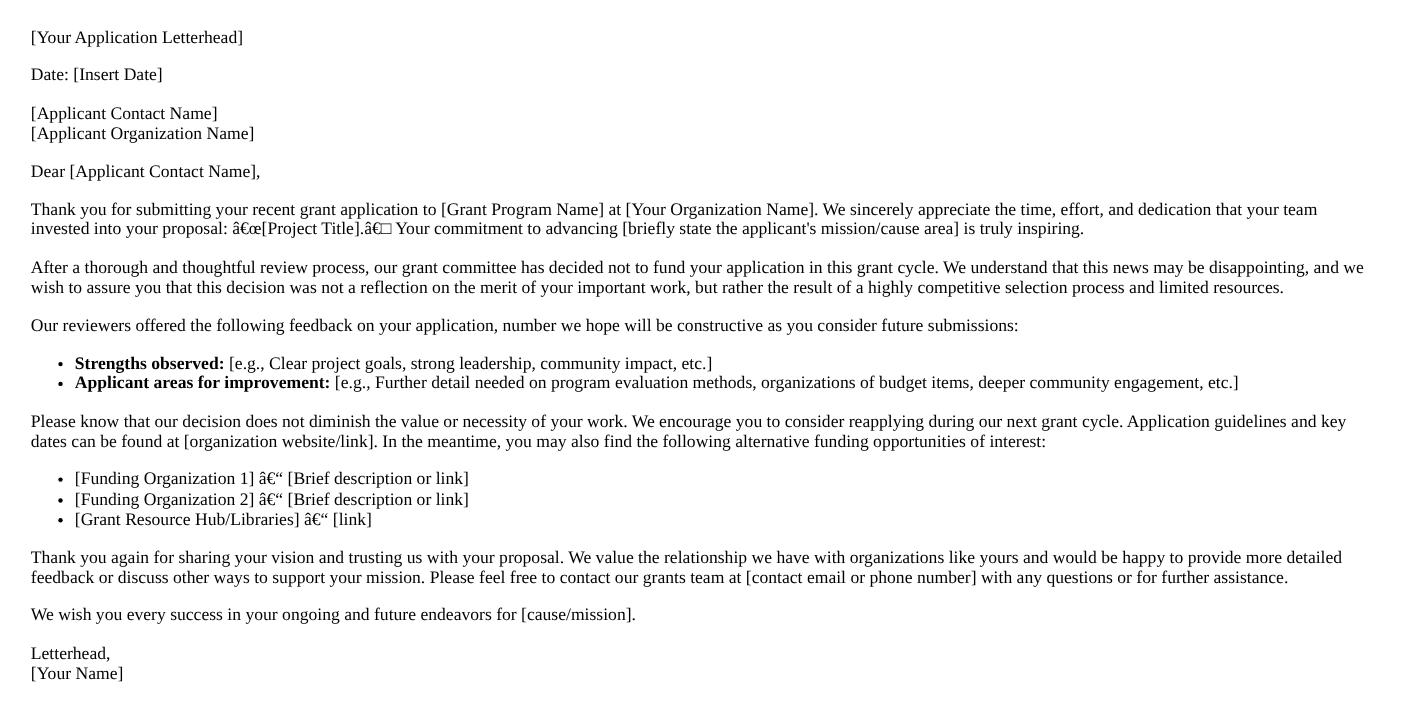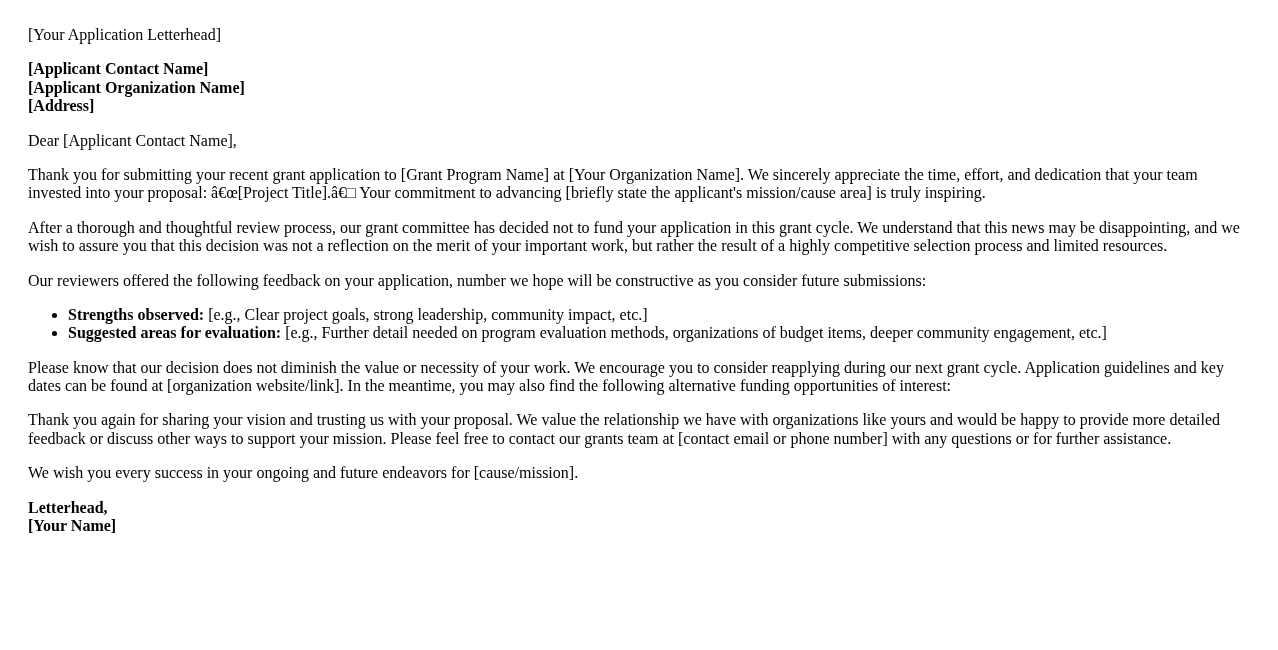--- a/index.html
+++ b/index.html
@@ -23,51 +23,56 @@
     margin: 16px 0;
   }
   ul {
     margin: 12px 0;
     padding-left: 40px;
   }
   li {
     margin: 0;
   }
   b { font-weight: bold; }
-  .line { display: block; font-weight: bold; }
+  .line { display: block; }
 </style>
 </head>
 <body>
 
 <div class="page">
 
   <p>[Your Application Letterhead]</p>
 
+  <p>Date: [Insert Date]</p>
 
   <p>
     <span class="line">[Applicant Contact Name]</span>
     <span class="line">[Applicant Organization Name]</span>
-    <span class="line">[Address]</span>
   </p>
 
   <p>Dear [Applicant Contact Name],</p>
 
   <p>Thank you for submitting your recent grant application to [Grant Program Name] at [Your Organization Name]. We sincerely appreciate the time, effort, and dedication that your team invested into your proposal: â€œ[Project Title].â€□ Your commitment to advancing [briefly state the applicant's mission/cause area] is truly inspiring.</p>
 
   <p>After a thorough and thoughtful review process, our grant committee has decided not to fund your application in this grant cycle. We understand that this news may be disappointing, and we wish to assure you that this decision was not a reflection on the merit of your important work, but rather the result of a highly competitive selection process and limited resources.</p>
 
   <p>Our reviewers offered the following feedback on your application, number we hope will be constructive as you consider future submissions:</p>
 
   <ul>
     <li><b>Strengths observed:</b><span> [e.g., Clear project goals, strong leadership, community impact, etc.]</span></li>
-    <li><b>Suggested areas for evaluation:</b><span> [e.g., Further detail needed on program evaluation methods, organizations of budget items, deeper community engagement, etc.]</span></li>
+    <li><b>Applicant areas for improvement:</b><span> [e.g., Further detail needed on program evaluation methods, organizations of budget items, deeper community engagement, etc.]</span></li>
   </ul>
 
   <p>Please know that our decision does not diminish the value or necessity of your work. We encourage you to consider reapplying during our next grant cycle. Application guidelines and key dates can be found at [organization website/link]. In the meantime, you may also find the following alternative funding opportunities of interest:</p>
 
+  <ul>
+    <li>[Funding Organization 1] â€“ [Brief description or link]</li>
+    <li>[Funding Organization 2] â€“ [Brief description or link]</li>
+    <li>[Grant Resource Hub/Libraries] â€“ [link]</li>
+  </ul>
 
   <p>Thank you again for sharing your vision and trusting us with your proposal. We value the relationship we have with organizations like yours and would be happy to provide more detailed feedback or discuss other ways to support your mission. Please feel free to contact our grants team at [contact email or phone number] with any questions or for further assistance.</p>
 
   <p>We wish you every success in your ongoing and future endeavors for [cause/mission].</p>
 
   <p>
     <span class="line">Letterhead,</span>
     <span class="line">[Your Name]</span>
   </p>
 

